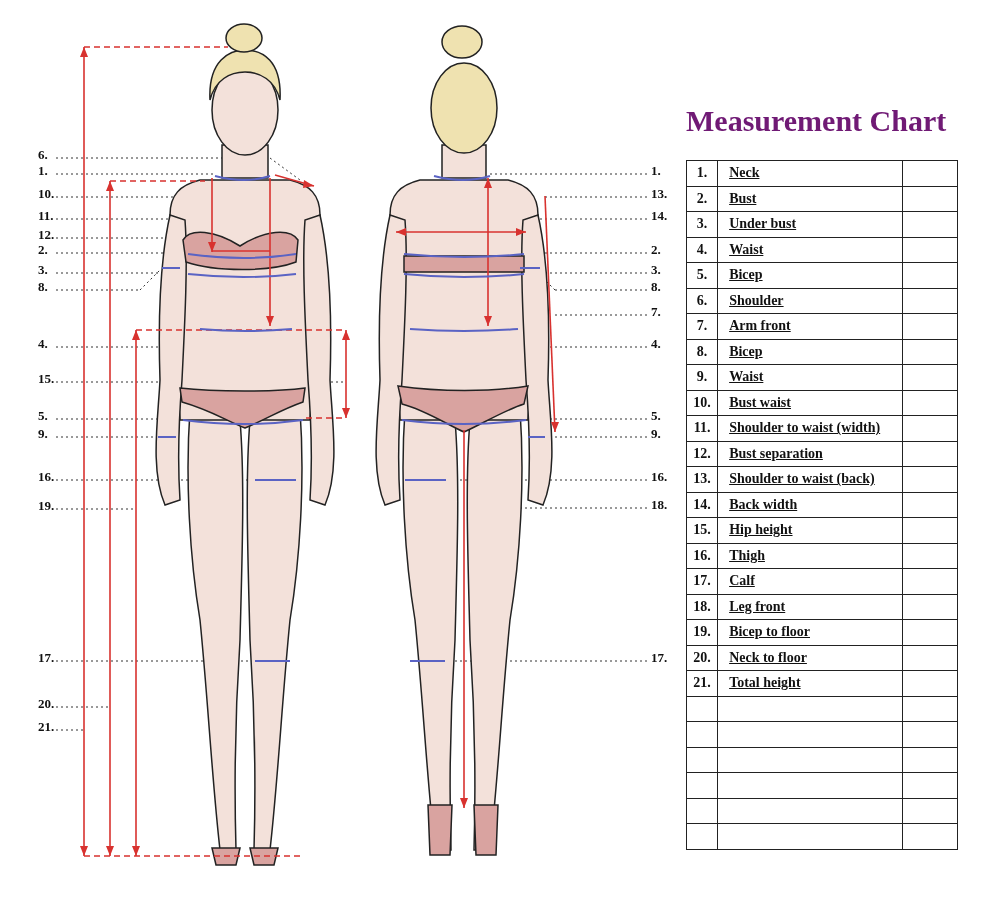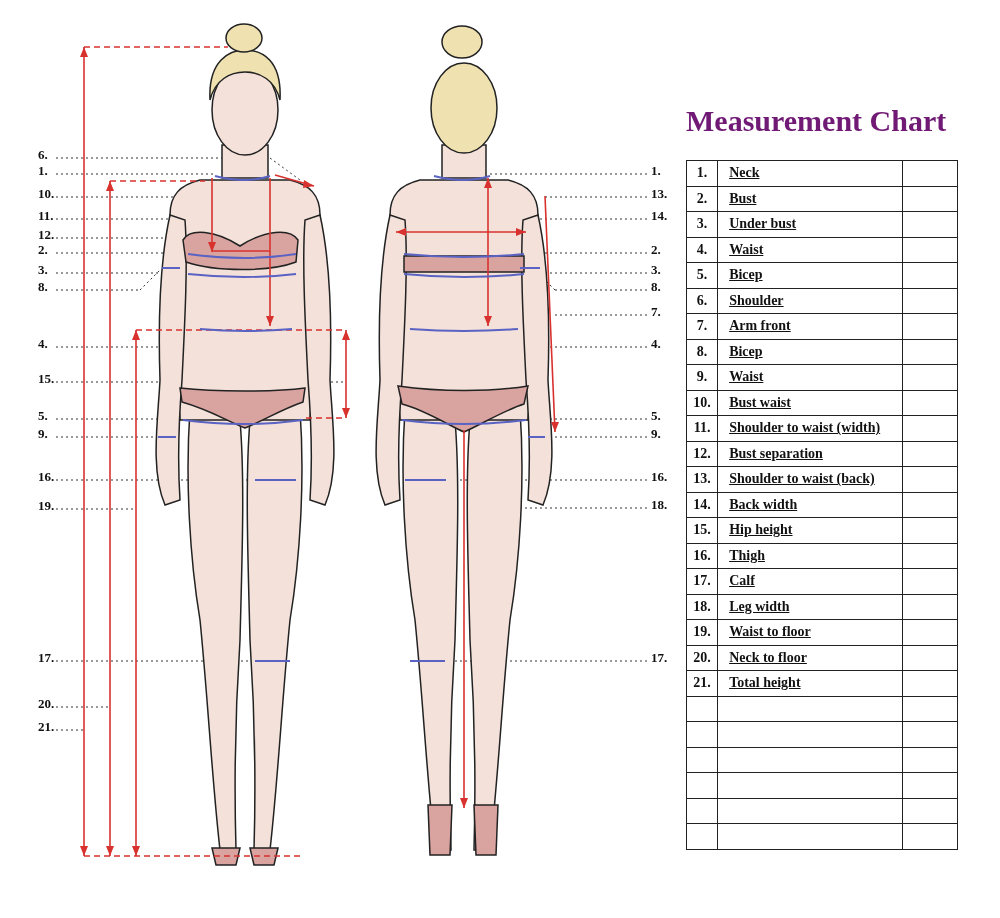--- a/index.html
+++ b/index.html
@@ -284,26 +284,26 @@
           <td class="name">Thigh</td>
           <td class="val"></td>
         </tr>
       <tr>
           <td class="num">17.</td>
           <td class="name">Calf</td>
           <td class="val"></td>
         </tr>
       <tr>
           <td class="num">18.</td>
-          <td class="name">Leg width</td>
+          <td class="name">Leg front</td>
           <td class="val"></td>
         </tr>
       <tr>
           <td class="num">19.</td>
-          <td class="name">Waist to floor</td>
+          <td class="name">Bicep to floor</td>
           <td class="val"></td>
         </tr>
       <tr>
           <td class="num">20.</td>
           <td class="name">Neck to floor</td>
           <td class="val"></td>
         </tr>
       <tr>
           <td class="num">21.</td>
           <td class="name">Total height</td>

